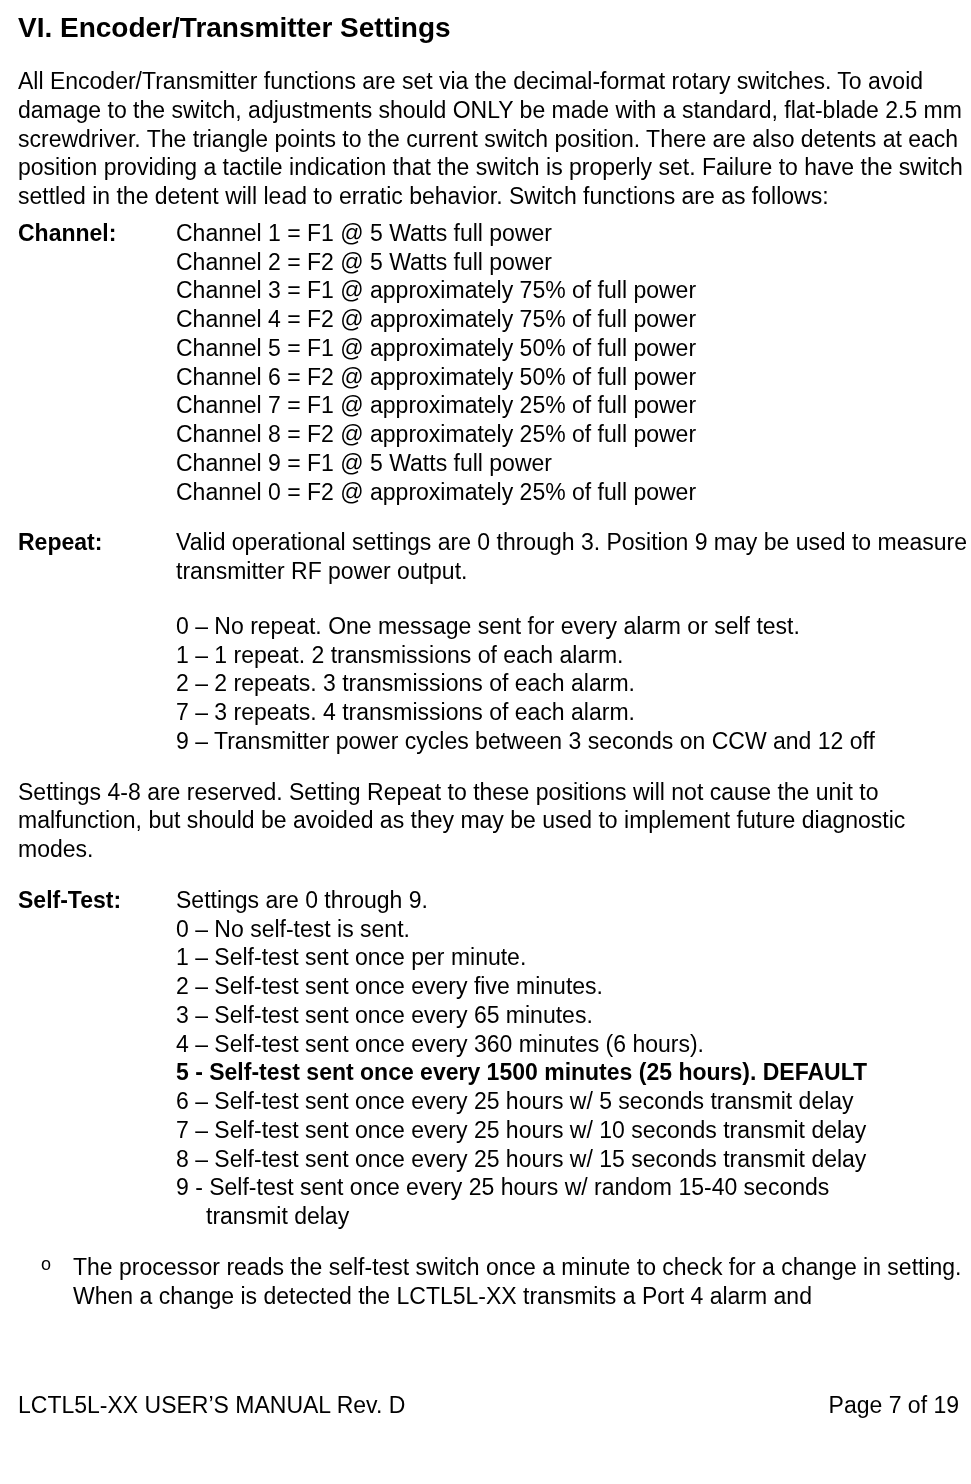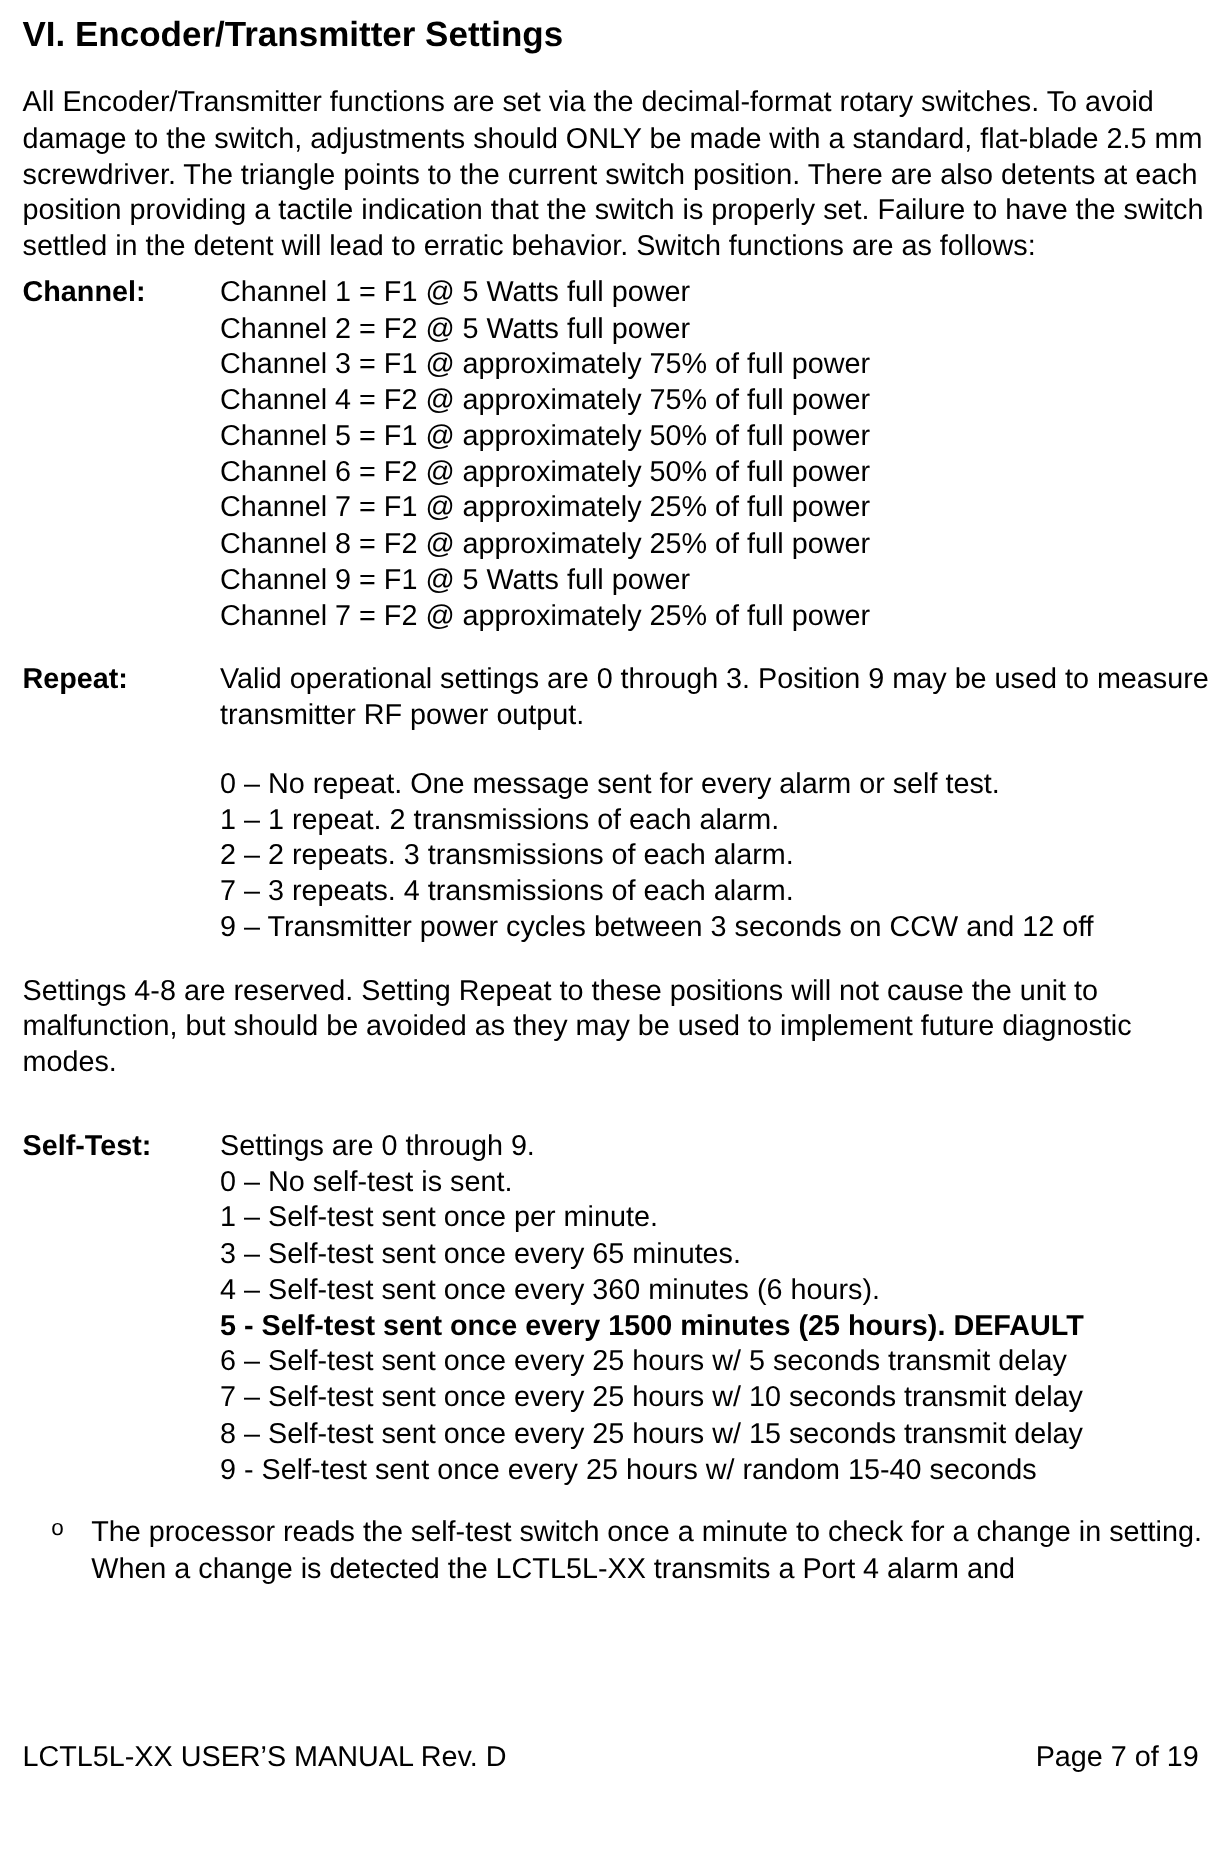--- a/index.html
+++ b/index.html
@@ -34,21 +34,21 @@
     flex: 0 0 158px;
     font-weight: bold;
   }
   .value-col {
     flex: 1;
   }
   .value-col .line { display:block; }
   .value-col .bold { font-weight: bold; }
   .value-col .indent { padding-left: 30px; display:block; }
   p.reserved, p.bullet-text {
-    margin: 0 0 38px 0;
+    margin: 0 0 22px 0;
   }
   .bullet-wrap {
     display:flex;
     margin-bottom:22px;
   }
   .bullet-mark {
     flex:0 0 32px;
     text-align:left;
     padding-left:23px;
     font-size:18px;
@@ -78,21 +78,21 @@
     <div class="value-col">
       <span class="line">Channel 1 = F1 @ 5 Watts full power</span>
       <span class="line">Channel 2 = F2 @ 5 Watts full power</span>
       <span class="line">Channel 3 = F1 @ approximately 75% of full power</span>
       <span class="line">Channel 4 = F2 @ approximately 75% of full power</span>
       <span class="line">Channel 5 = F1 @ approximately 50% of full power</span>
       <span class="line">Channel 6 = F2 @ approximately 50% of full power</span>
       <span class="line">Channel 7 = F1 @ approximately 25% of full power</span>
       <span class="line">Channel 8 = F2 @ approximately 25% of full power</span>
       <span class="line">Channel 9 = F1 @ 5 Watts full power</span>
-      <span class="line">Channel 7 = F2 @ approximately 25% of full power</span>
+      <span class="line">Channel 0 = F2 @ approximately 25% of full power</span>
     </div>
   </div>
 
   <div class="row">
     <div class="label-col">Repeat:</div>
     <div class="value-col">
       <span class="line" style="display:block;margin-bottom:26px;">Valid operational settings are 0 through 3.  Position 9 may be used to measure transmitter RF power output.</span>
       <span class="line">0 – No repeat. One message sent for every alarm or self test.</span>
       <span class="line">1 – 1 repeat. 2 transmissions of each alarm.</span>
       <span class="line">2 – 2 repeats. 3 transmissions of each alarm.</span>
@@ -102,27 +102,29 @@
   </div>
 
   <p class="reserved">Settings 4-8 are reserved. Setting Repeat to these positions will not cause the unit to malfunction, but should be avoided as they may be used to implement future diagnostic modes.</p>
 
   <div class="row">
     <div class="label-col">Self-Test:</div>
     <div class="value-col">
       <span class="line" style="display:block;">Settings are 0 through 9.</span>
       <span class="line">0 – No self-test is sent.</span>
       <span class="line">1 – Self-test sent once per minute.</span>
+      <span class="line">2 – Self-test sent once every five minutes.</span>
       <span class="line">3 – Self-test sent once every 65 minutes.</span>
       <span class="line">4 – Self-test sent once every 360 minutes (6 hours).</span>
       <span class="line bold">5 - Self-test sent once every 1500 minutes (25 hours). DEFAULT</span>
       <span class="line">6 – Self-test sent once every 25 hours w/ 5 seconds transmit delay</span>
       <span class="line">7 – Self-test sent once every 25 hours w/ 10 seconds transmit delay</span>
       <span class="line">8 – Self-test sent once every 25 hours w/ 15 seconds transmit delay</span>
       <span class="line">9 - Self-test sent once every 25 hours w/ random 15-40 seconds</span>
+      <span class="indent">transmit delay</span>
     </div>
   </div>
 
   <div class="bullet-wrap">
     <div class="bullet-mark">o</div>
     <div class="bullet-body">The processor reads the self-test switch once a minute to check for a change in setting.  When a change is detected the LCTL5L-XX transmits a Port 4 alarm and</div>
   </div>
 
   <div class="footer">
     <span>LCTL5L-XX USER’S MANUAL Rev. D</span>

